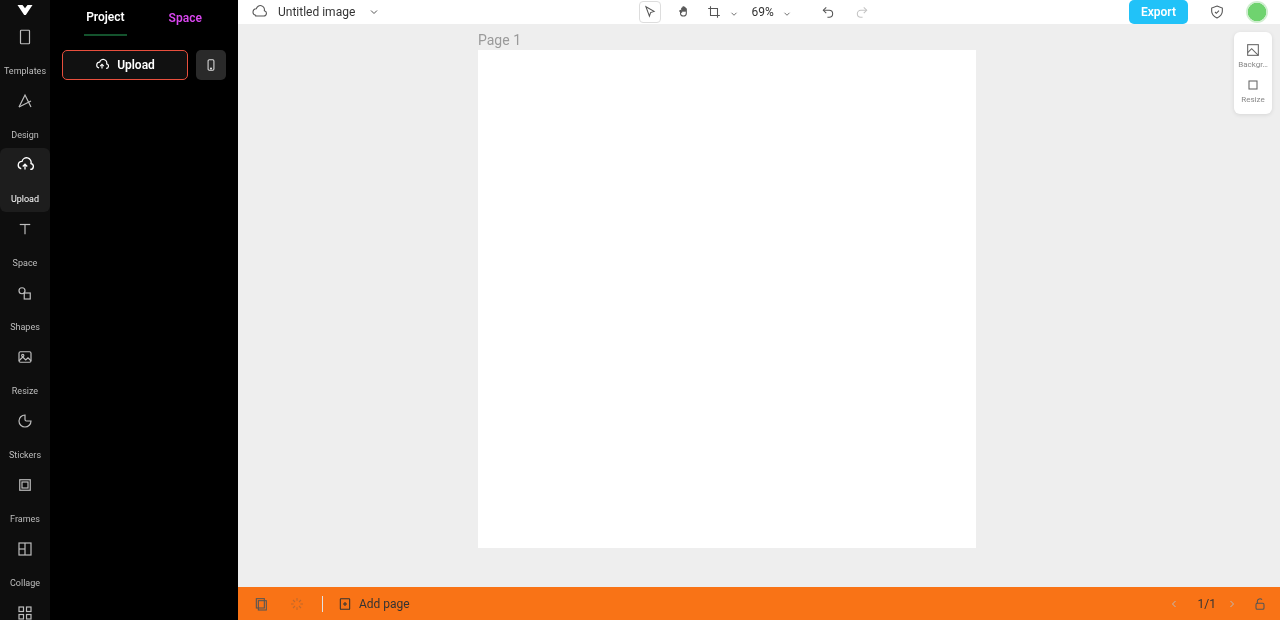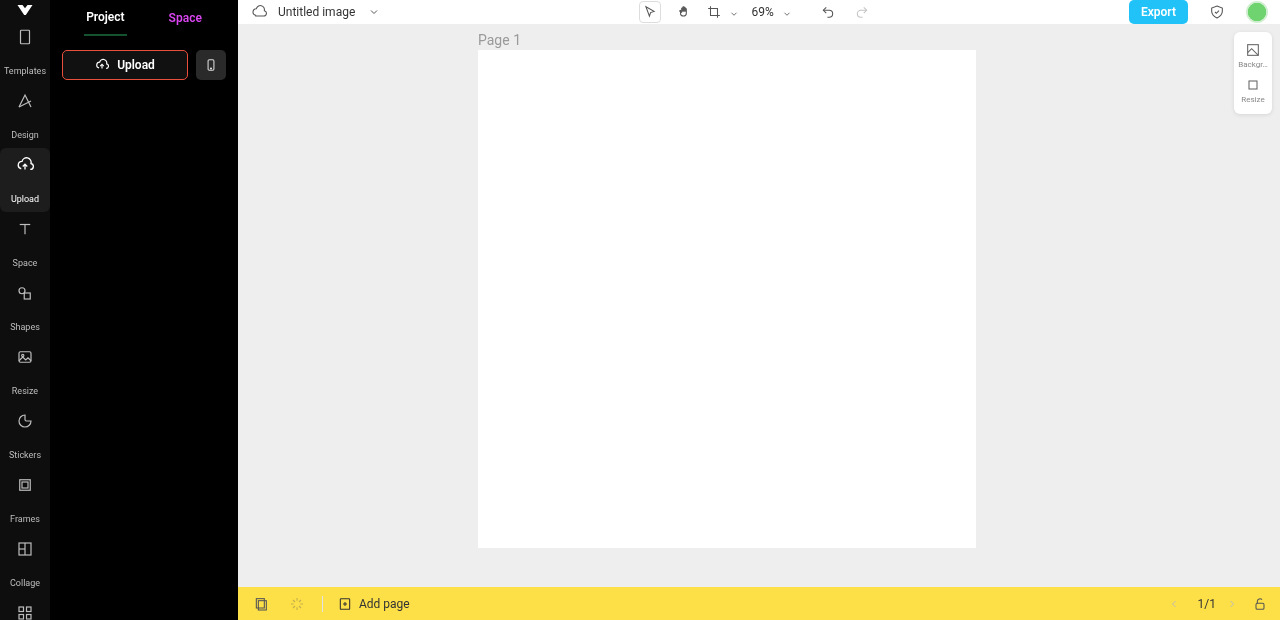--- a/index.html
+++ b/index.html
@@ -51,21 +51,21 @@
   .artboard { position:absolute; left:240px; top:26px; width:498px; height:498px; background:#fff; }
   .right-floating { position:absolute; right:8px; top:8px; width:38px; background:#fff; border-radius:6px; box-shadow:0 1px 4px rgba(0,0,0,0.1); display:flex; flex-direction:column; align-items:center; padding:6px 0; }
   .rf-item { width:38px; display:flex; flex-direction:column; align-items:center; padding:4px 0; cursor:pointer; color:#666; }
   .rf-label { font-size:8px; color:#888; margin-top:2px; max-width:34px; overflow:hidden; text-overflow:ellipsis; white-space:nowrap; }
 
   .layers-panel { width:62px; background:#fff; border-left:1px solid #eee; padding:10px 6px; }
   .layers-title { font-size:11px; font-weight:700; color:#222; }
   .layer-thumb { margin-top:8px; width:48px; height:36px; border:1px solid #ddd; border-radius:3px; background:#fafafa; display:flex; align-items:flex-end; justify-content:flex-end; padding:2px; }
   .layer-thumb-inner { width:14px; height:14px; background:#d9d9d9; border-radius:2px; display:flex; align-items:center; justify-content:center; }
 
-  .bottombar { height:34px; background:#fde047; border-top:1px solid #eee; display:flex; align-items:center; padding:0 12px; gap:14px; color:#555; }
+  .bottombar { height:34px; background:#f97316; border-top:1px solid #eee; display:flex; align-items:center; padding:0 12px; gap:14px; color:#555; }
   .bb-div { width:1px; height:16px; background:#e2e2e2; }
   .add-page { display:flex; align-items:center; gap:6px; cursor:pointer; font-size:12px; color:#333; }
   .bb-spacer { flex:1; }
   .pager { display:flex; align-items:center; gap:10px; }
   .pager-txt { font-size:12px; color:#333;margin-left:8px; }
   .pager-arrow { color:#bbb; cursor:pointer; }
   .lock { color:#555; cursor:pointer; }
 
   svg { display:block; }
 </style>

